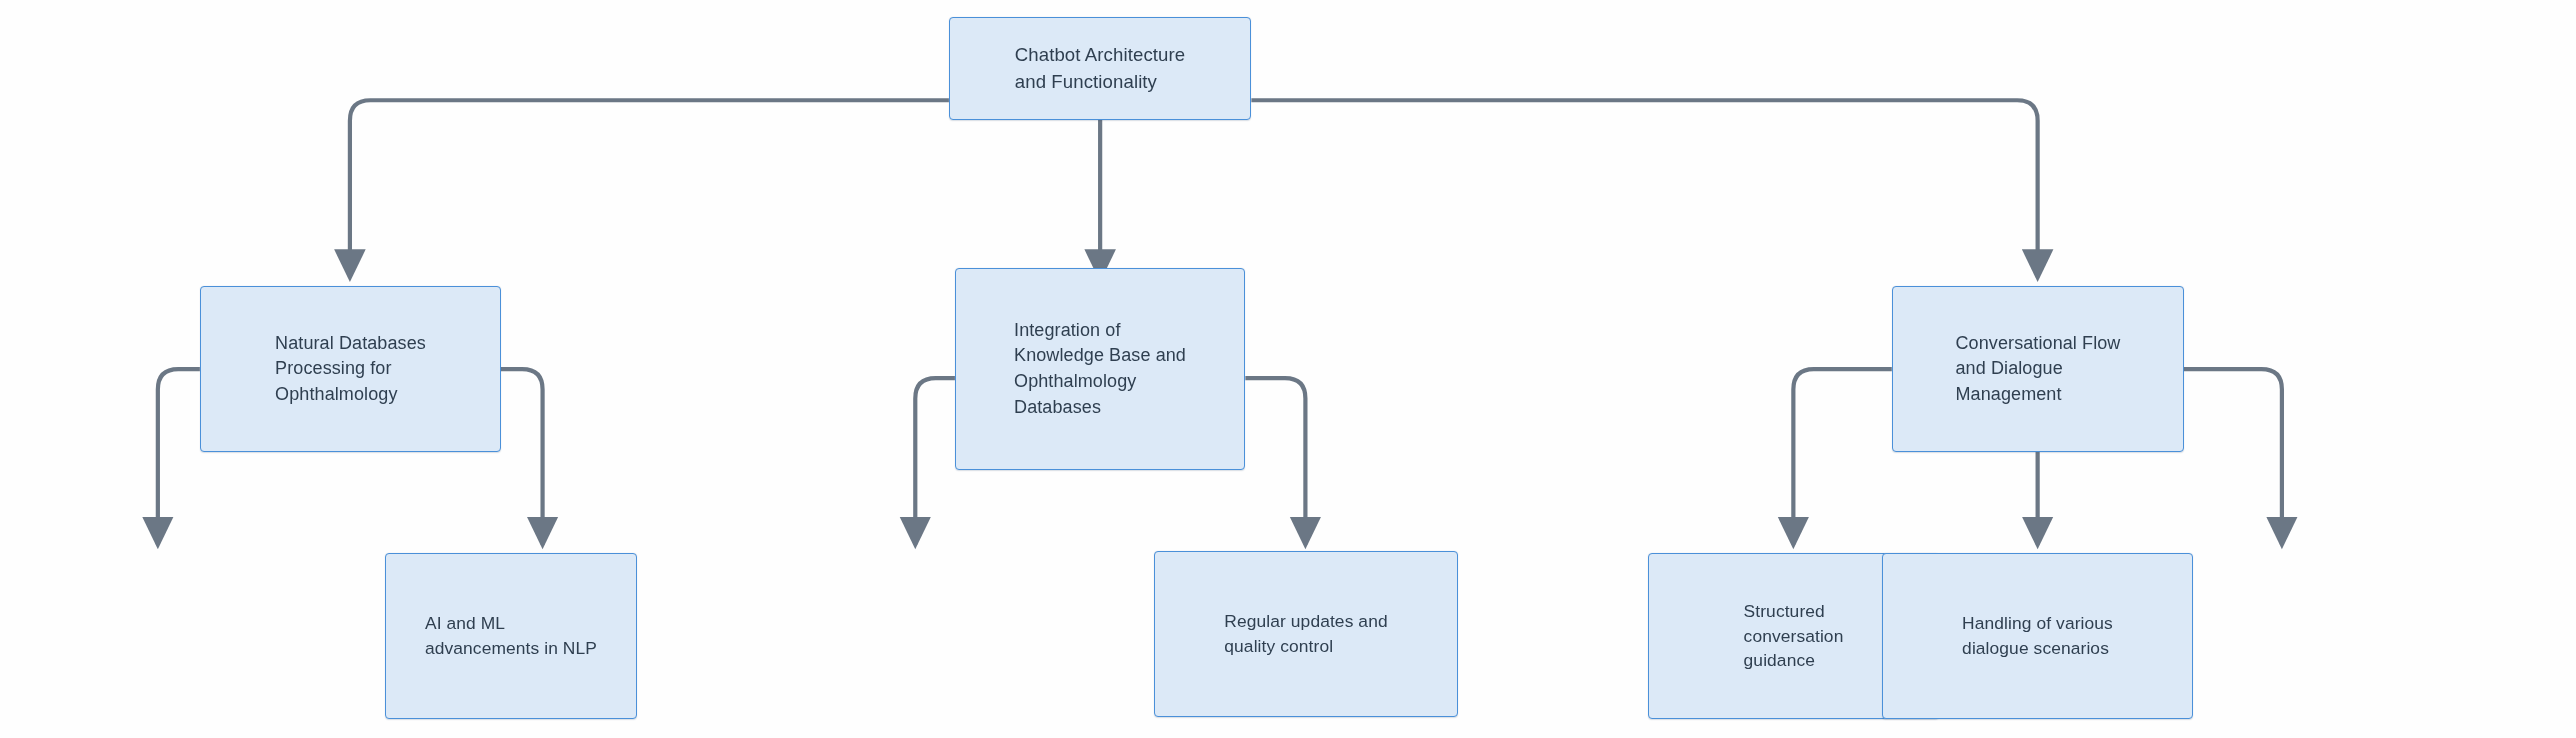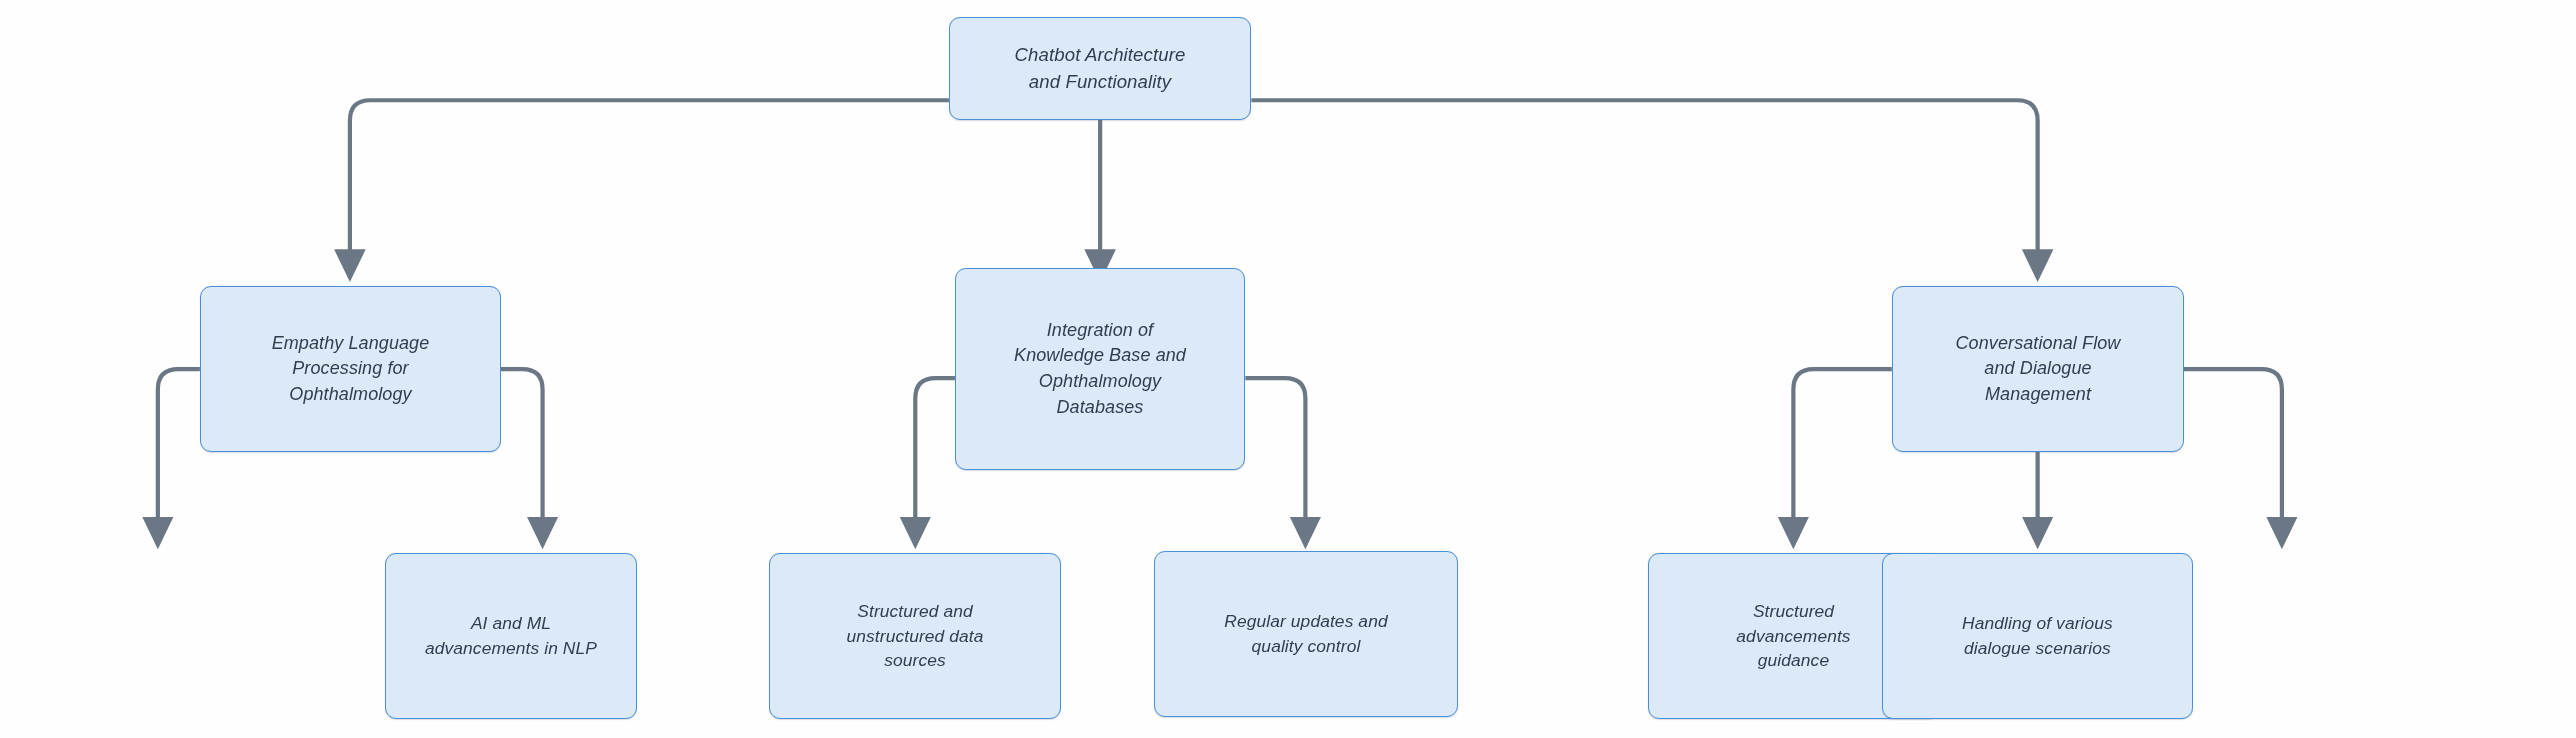--- a/index.html
+++ b/index.html
@@ -10,29 +10,27 @@
     overflow:hidden;
   }
   #stage{position:relative;width:2576px;height:739px;background:#fefefe;}
   #edges{position:absolute;left:0;top:0;width:2576px;height:739px;}
 
   .node{
     position:absolute;
     box-sizing:border-box;
     background:#dce9f7;
     border:1.8px solid #4a90d9;
-    border-radius:11px;
+    border-radius:4px;
     display:flex;
     align-items:center;
     justify-content:center;
-    text-align:center;
     color:#2f3f50;
     letter-spacing:0.1px;
     box-shadow:0 0.6px 1.2px rgba(40,70,110,.18);
-    font-style:italic;
   }
   .node .lbl{
     display:block;
     padding:0 8.4px;
     line-height:1.42;
     font-size:18px;
     white-space:pre-line;
   }
   .node.root .lbl{font-size:18.6px;}
   .node.lvl2 .lbl{font-size:18px;}
@@ -68,21 +66,21 @@
       <path d="M 3638 615 L 3768 615 Q 3802 615 3802 649 L 3802 907"></path>
     </g>
   </svg>
 
   <div class="node root" style="left:949px;top:17px;width:302px;height:103px;">
     <span class="lbl">Chatbot Architecture
 and Functionality</span>
   </div>
 
   <div class="node lvl2" style="left:200px;top:286px;width:301px;height:166px;">
-    <span class="lbl">Empathy Language
+    <span class="lbl">Natural Databases
 Processing for
 Ophthalmology</span>
   </div>
 
   <div class="node lvl2" style="left:955px;top:268px;width:290px;height:202px;">
     <span class="lbl">Integration of
 Knowledge Base and
 Ophthalmology
 Databases</span>
   </div>
@@ -92,34 +90,29 @@
 and Dialogue
 Management</span>
   </div>
 
 
   <div class="node leaf" style="left:385px;top:553px;width:252px;height:166px;">
     <span class="lbl">AI and ML
 advancements in NLP</span>
   </div>
 
-  <div class="node leaf" style="left:769px;top:553px;width:292px;height:166px;">
-    <span class="lbl">Structured and
-unstructured data
-sources</span>
-  </div>
 
   <div class="node leaf" style="left:1154px;top:551px;width:304px;height:166px;">
     <span class="lbl">Regular updates and
 quality control</span>
   </div>
 
   <div class="node leaf" style="left:1648px;top:553px;width:291px;height:166px;">
     <span class="lbl">Structured
-advancements
+conversation
 guidance</span>
   </div>
 
   <div class="node leaf" style="left:1882px;top:553px;width:311px;height:166px;">
     <span class="lbl">Handling of various
 dialogue scenarios</span>
   </div>
 
 
 </div>

